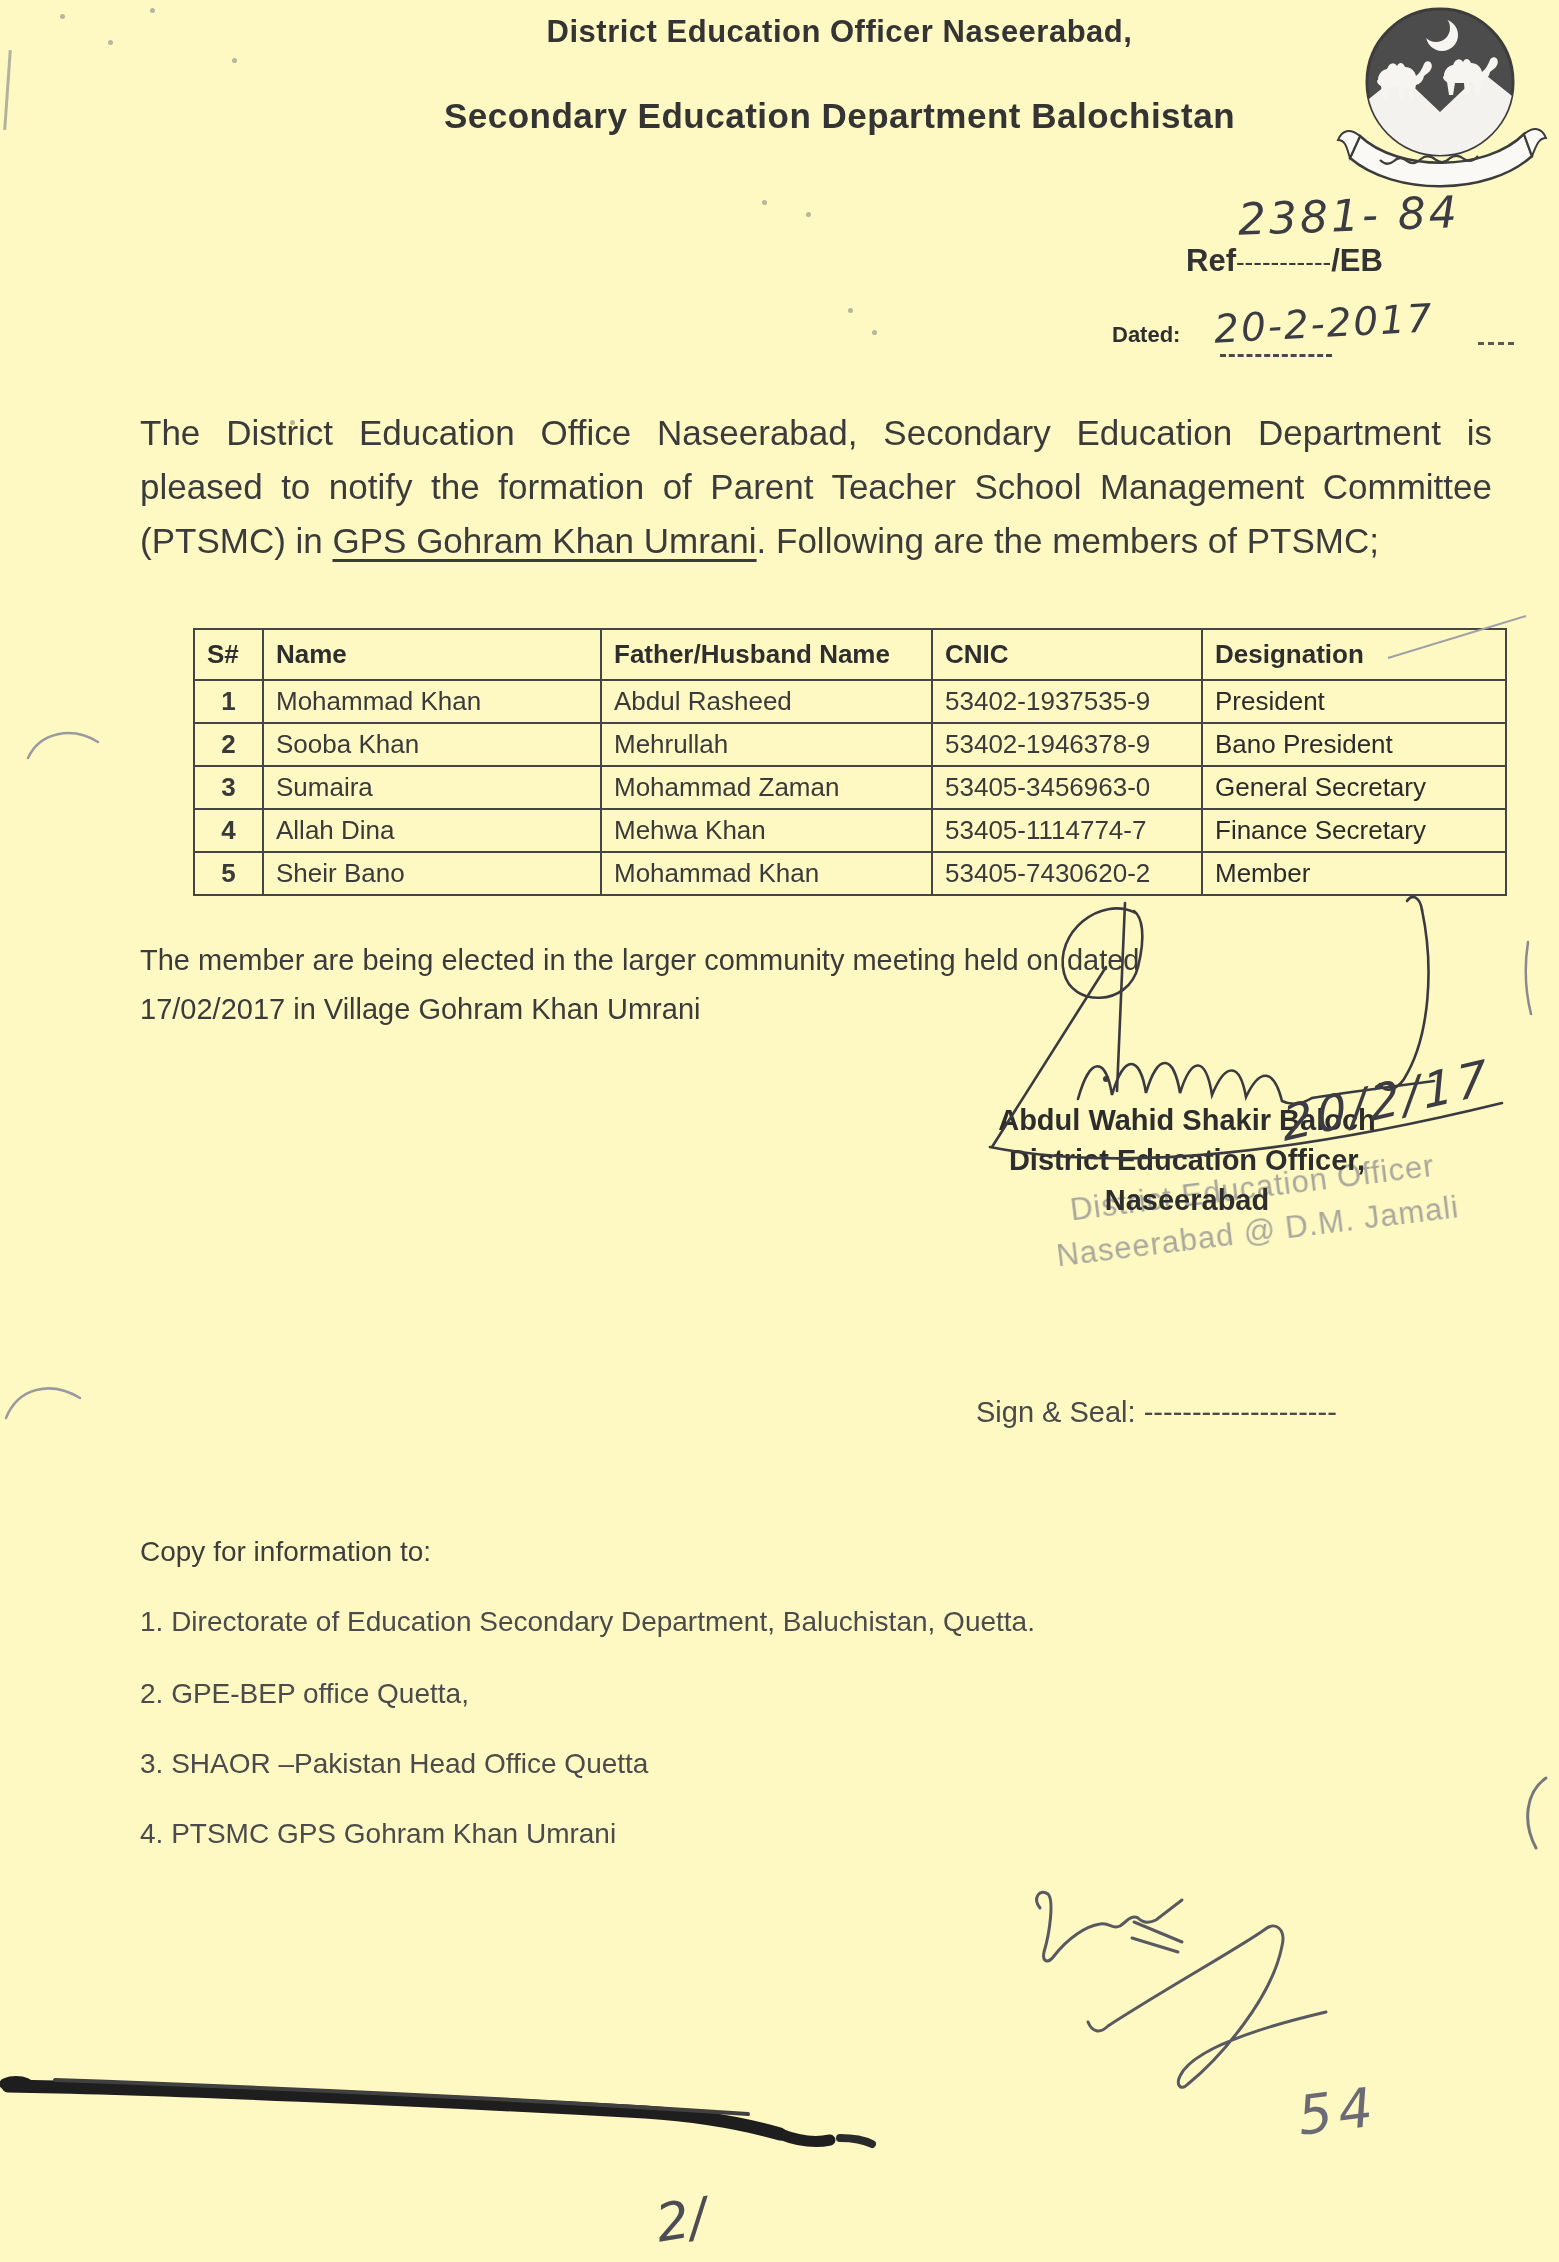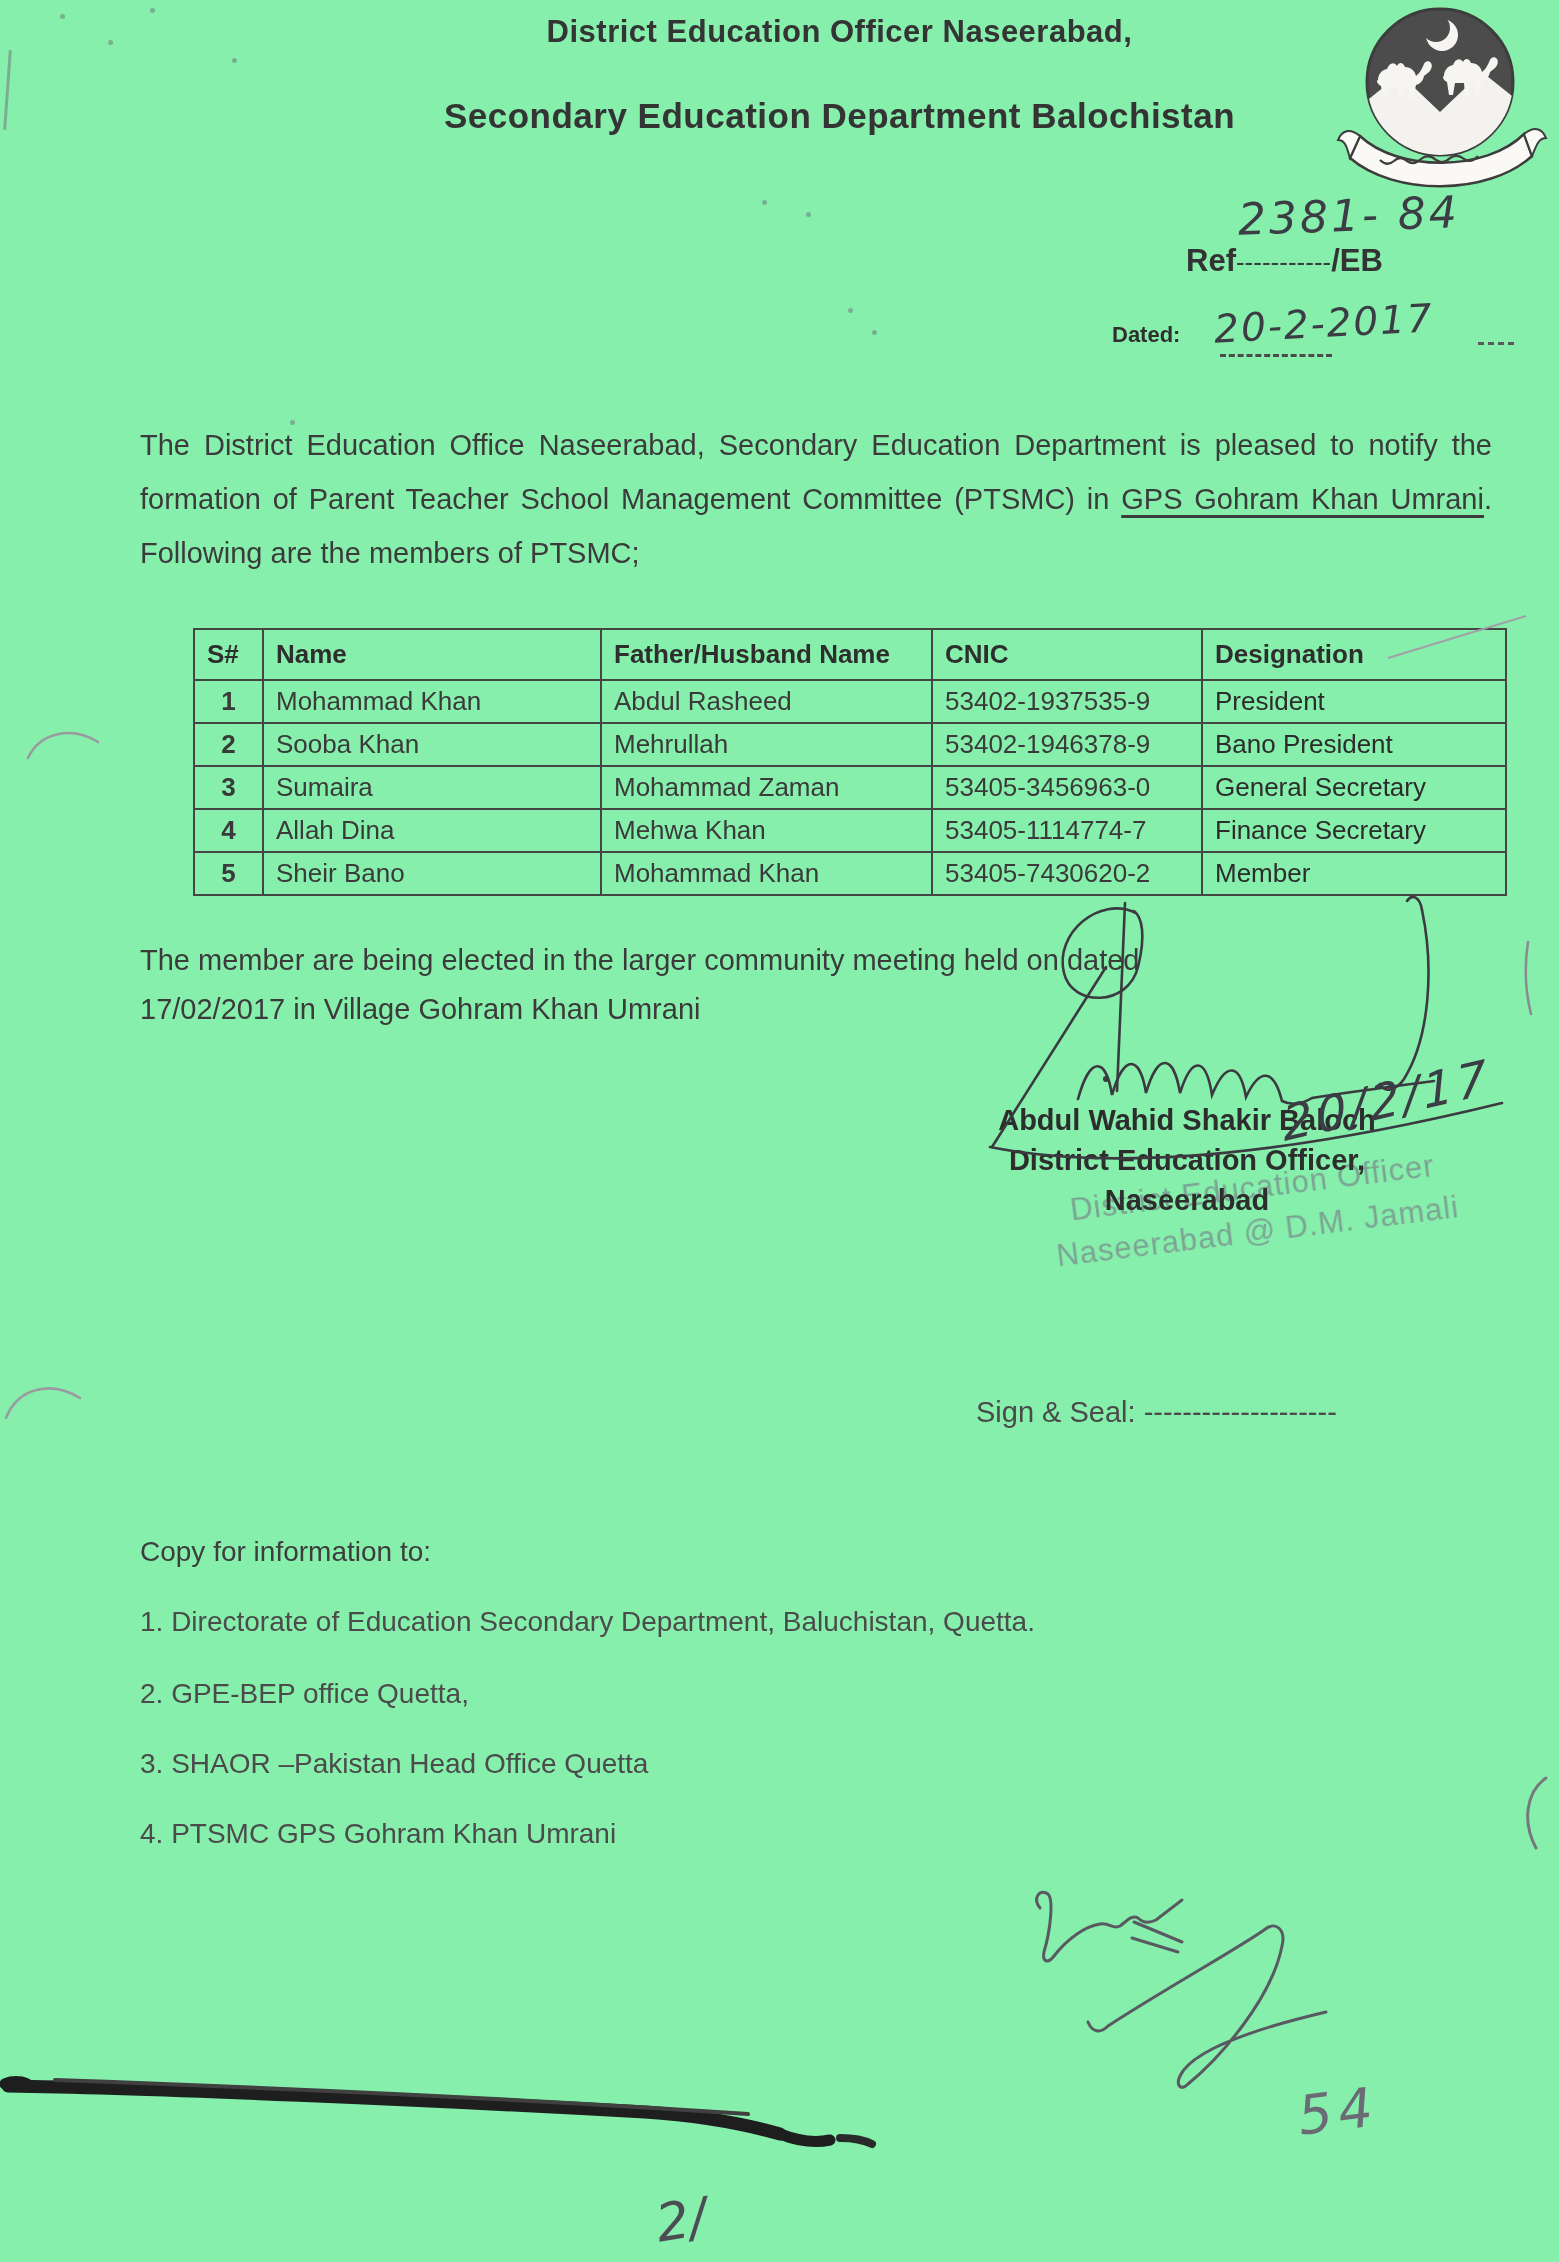--- a/index.html
+++ b/index.html
@@ -1,31 +1,31 @@
 <!DOCTYPE html>
 <html><head>
 <meta charset="utf-8">
 <style>
   html,body{margin:0;padding:0;background:#e8e8e6;}
   .page{
     position:relative; width:1559px; height:2262px; margin:0 auto;
-    background:#86efac; overflow:hidden;
+    background:#fef9c3; overflow:hidden;
     font-family:"Liberation Sans", sans-serif; color:#383838;
   }
   .abs{position:absolute;}
   
   .title-block{left:130px; right:10px; text-align:center;}
   .t1{top:14px; font-size:31px; font-weight:bold; color:#343434; letter-spacing:.5px;}
   .t2{top:96px; font-size:35px; font-weight:bold; color:#343434; letter-spacing:.5px;}
   .t3{top:160px; font-size:30px; font-weight:bold; color:#3a3a3a;}
   .t3 .ul{display:inline-block; border-bottom:4px solid #3c3c3c; padding-bottom:3px;}
   .refline{left:1186px; top:243px; font-size:31px; font-weight:bold; color:#333;}
   .refline .dashes{font-weight:normal; font-size:26px; letter-spacing:0px; color:#3c3c3c;}
   .datedline{left:1112px; top:322px; font-size:22px; color:#2f2f2f; font-weight:bold;}
-  .intro{left:140px; top:418px; width:1352px; font-size:29px; line-height:54px;
+  .intro{left:140px; top:406px; width:1352px; font-size:35px; line-height:54px;
          text-align:justify; color:#3b3b3b;}
   .intro .school{text-decoration:underline; text-underline-offset:6px; text-decoration-thickness:2.5px;}
   .note{left:140px; top:936px; width:1230px; font-size:29px; line-height:49px; color:#3b3b3b;}
   table.members{border-collapse:collapse; width:1312px; table-layout:fixed;}
   table.members th, table.members td{
     border:2px solid #454545; font-size:26px; padding:5px 12px; color:#3a3a3a;
     white-space:nowrap; overflow:hidden;
   }
   table.members th{font-weight:bold; text-align:left; color:#2e2e2e; padding-top:9px; padding-bottom:9px;}
   table.members td.sn{text-align:center; font-weight:bold;}

